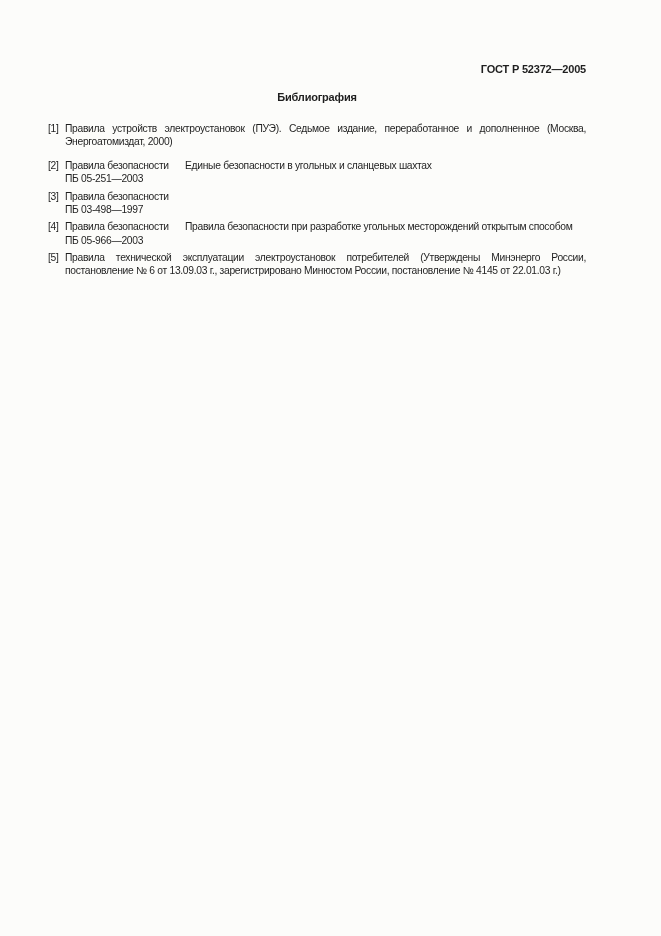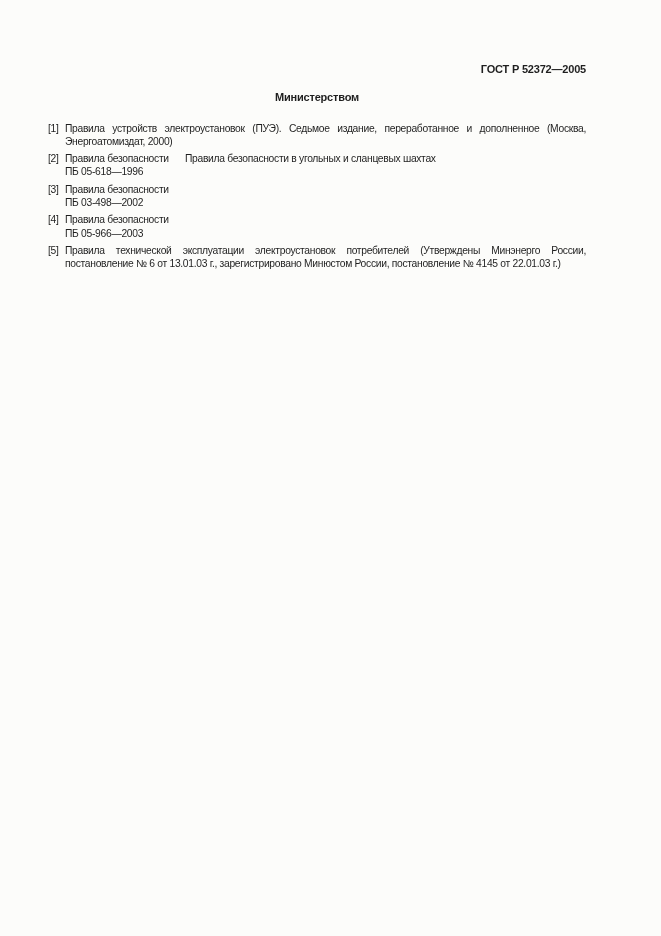--- a/index.html
+++ b/index.html
@@ -30,21 +30,21 @@
 
   .title {
     text-align: center;
     font-weight: bold;
     font-size: 11px;
     letter-spacing: -0.2px;
     margin: 0 0 17px 0;
   }
 
   .entry { margin: 0 0 4px 0; }
-  .entry.first { margin-bottom: 4px; }
+  .entry.first { margin-bottom: 11px; }
 
   .entry.simple {
     text-align: justify;
     padding-left: 17px;
     text-indent: -17px;
   }
 
   .ref {
     display: inline-block;
     width: 17px;
@@ -67,48 +67,49 @@
     text-align: center;
   }
 </style>
 </head>
 <body>
 
 <div class="page">
 
   <div class="doc-number">ГОСТ Р 52372—2005</div>
 
-  <div class="title">Министерством</div>
+  <div class="title">Библиография</div>
 
   <div class="bib">
 
     <p class="entry simple first"><span class="ref">[1]</span><span>Правила устройств электроустановок (ПУЭ). Седьмое издание, переработанное и дополненное (Москва, Энергоатомиздат, 2000)</span></p>
 
     <div class="entry cols">
       <div class="col1">
         <div class="l1"><span class="ref">[2]</span><span>Правила безопасности</span></div>
-        <div class="l2">ПБ 05-618—1996</div>
+        <div class="l2">ПБ 05-251—2003</div>
       </div>
-      <div class="col2">Правила безопасности в угольных и сланцевых шахтах</div>
+      <div class="col2">Единые безопасности в угольных и сланцевых шахтах</div>
     </div>
 
     <div class="entry cols">
       <div class="col1">
         <div class="l1"><span class="ref">[3]</span><span>Правила безопасности</span></div>
-        <div class="l2">ПБ 03-498—2002</div>
+        <div class="l2">ПБ 03-498—1997</div>
       </div>
     </div>
 
     <div class="entry cols">
       <div class="col1">
         <div class="l1"><span class="ref">[4]</span><span>Правила безопасности</span></div>
         <div class="l2">ПБ 05-966—2003</div>
       </div>
+      <div class="col2">Правила безопасности при разработке угольных месторождений открытым способом</div>
     </div>
 
-    <p class="entry simple"><span class="ref">[5]</span><span>Правила технической эксплуатации электроустановок потребителей (Утверждены Минэнерго России, постановление № 6 от 13.01.03 г., зарегистрировано Минюстом России, постановление № 4145 от 22.01.03 г.)</span></p>
+    <p class="entry simple"><span class="ref">[5]</span><span>Правила технической эксплуатации электроустановок потребителей (Утверждены Минэнерго России, постановление № 6 от 13.09.03 г., зарегистрировано Минюстом России, постановление № 4145 от 22.01.03 г.)</span></p>
 
 
   </div>
 
   <div class="page-number">15</div>
 
 </div>
 
 </body></html>

